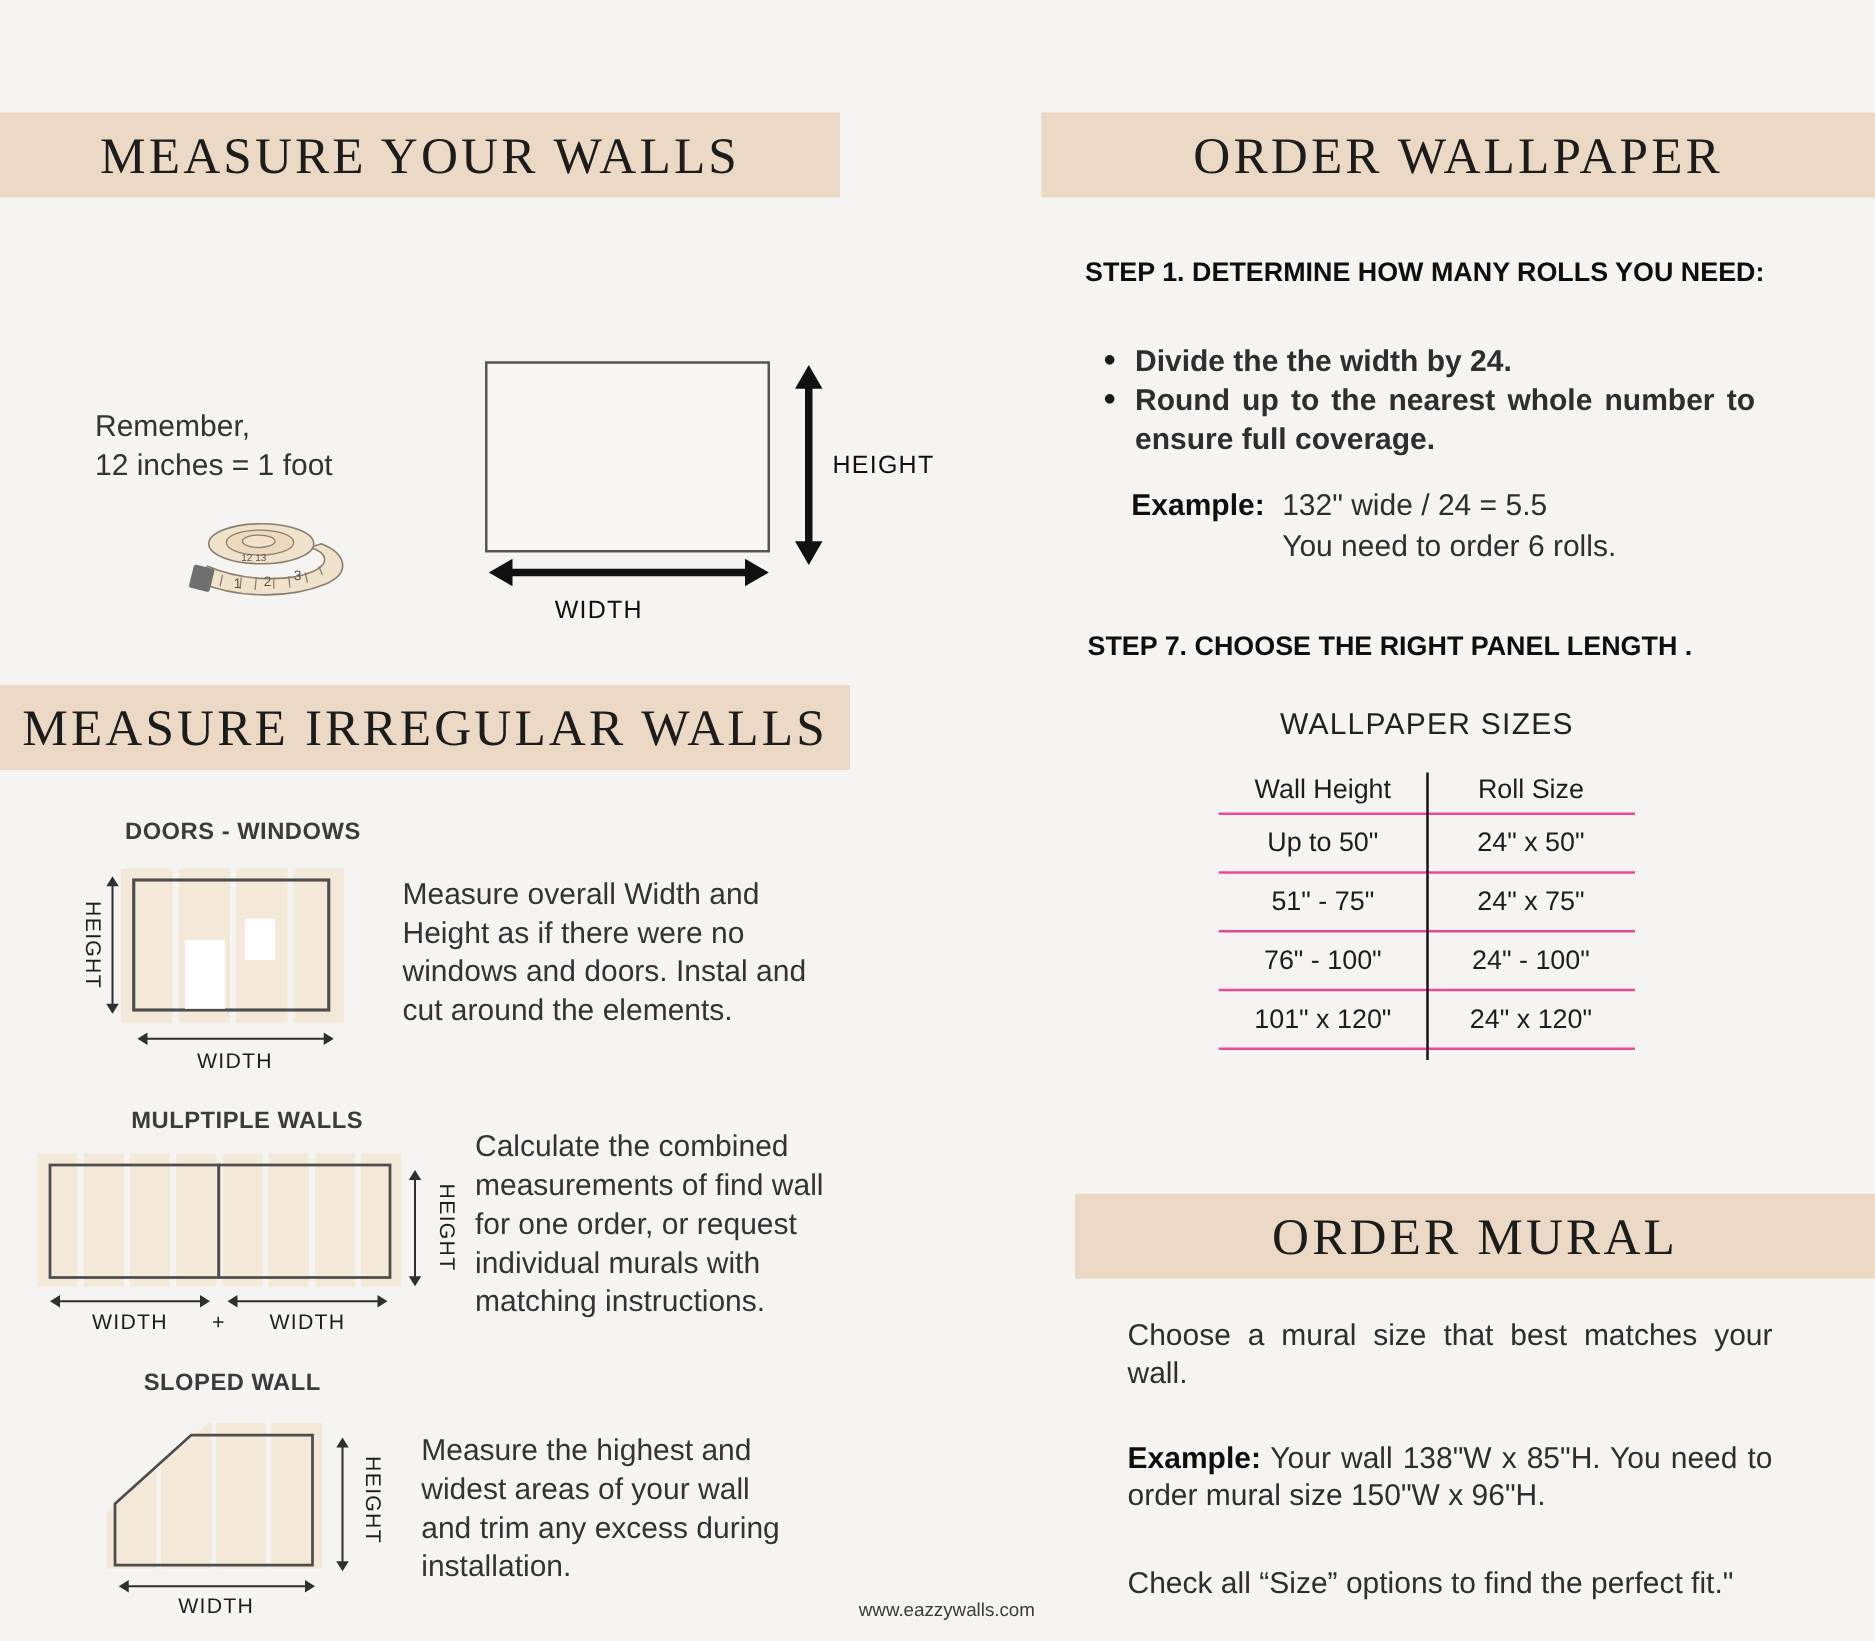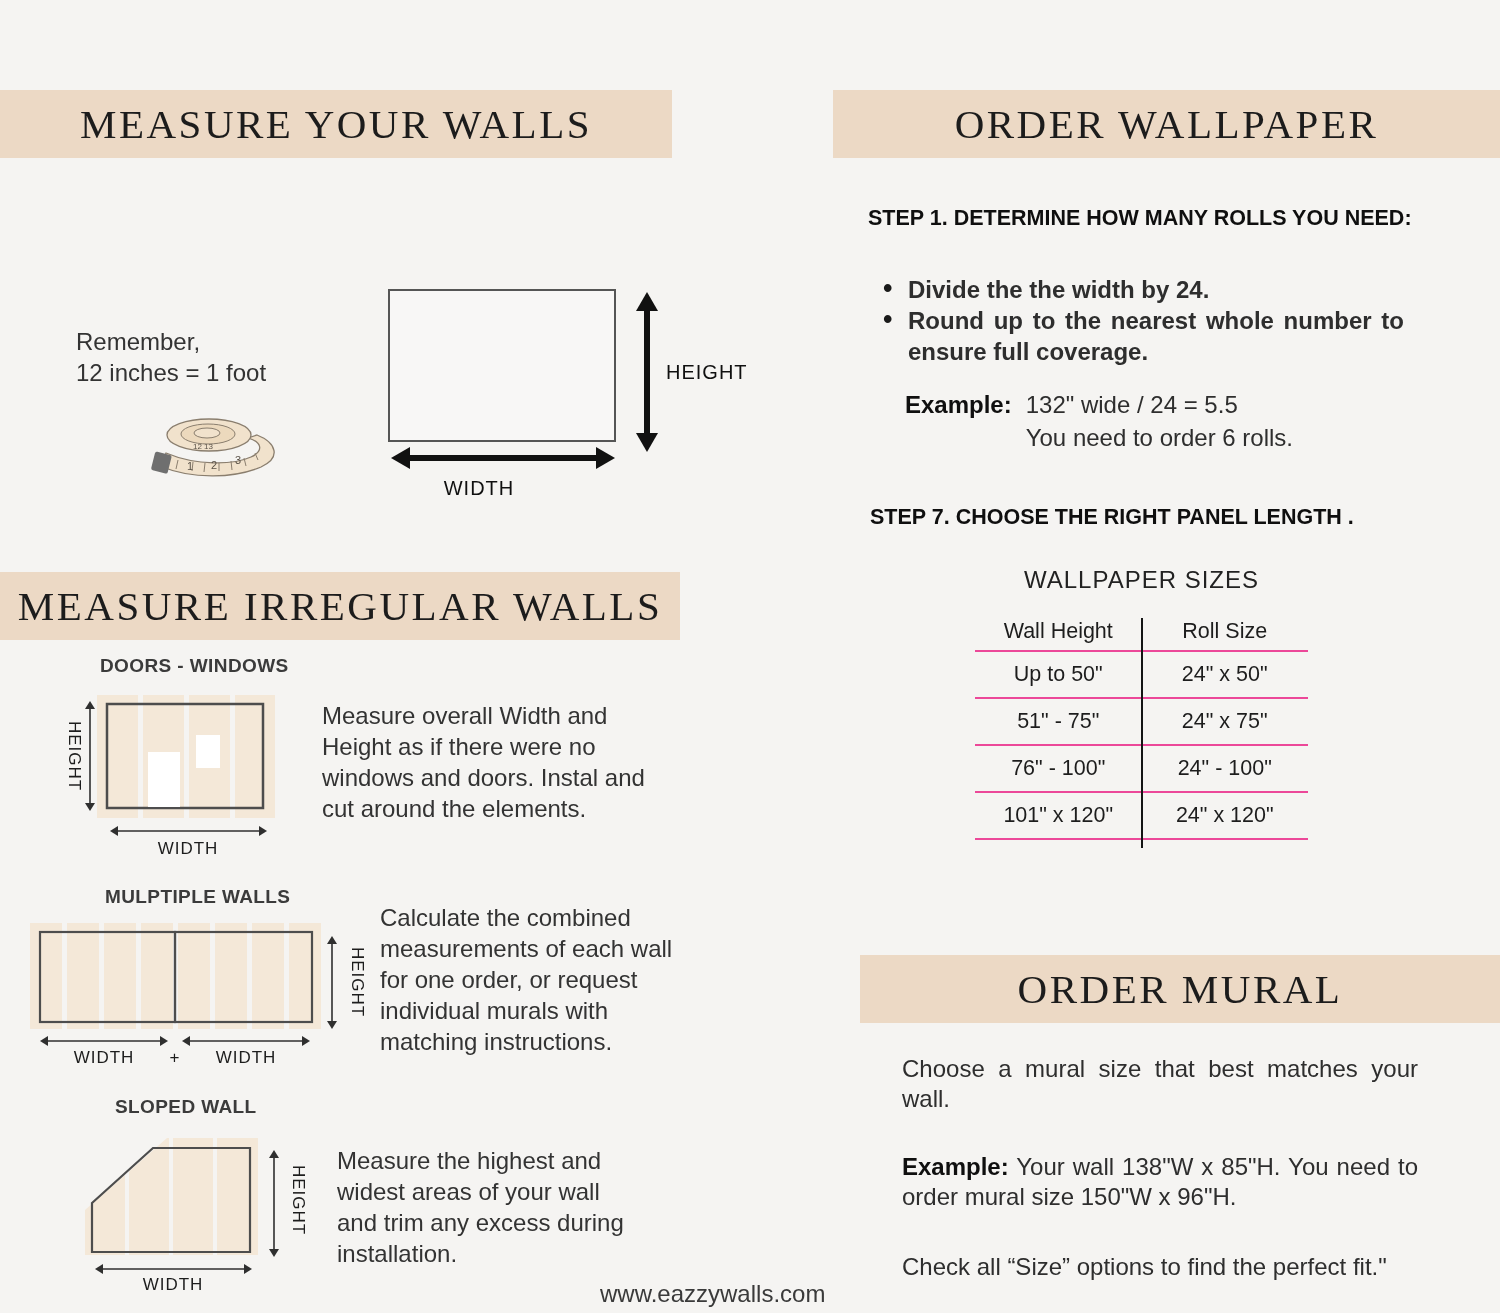--- a/index.html
+++ b/index.html
@@ -23,21 +23,21 @@
   .table-title{position:absolute;left:975px;top:566px;width:333px;text-align:center;font-size:24px;letter-spacing:1px;color:#222;}
   .size-table{position:absolute;left:975px;top:612px;width:333px;font-size:21.5px;color:#1d1d1d;}
   .t-row{display:flex;height:45px;border-bottom:2px solid #ec4899;align-items:center;}
   .t-row.t-head{height:38px;}
   .t-cell{flex:1;text-align:center;}
   .t-divider{position:absolute;left:166px;top:6px;width:2px;height:230px;background:#141414;}
   .mural-block{position:absolute;left:902px;top:1054px;width:516px;font-size:24px;line-height:30px;color:#2e2e2e;}
   .mural-block p{margin:0;}
   .mural-example{margin-top:38px !important;}
   .mural-note{margin-top:40px !important;white-space:nowrap;}
-  .footer{position:absolute;left:600px;top:1280px;width:315px;text-align:left;font-size:24px;color:#3a3a3a;}
+  .footer{position:absolute;left:600px;top:1280px;width:315px;text-align:center;font-size:15px;color:#3a3a3a;}
 </style>
 </head>
 <body>
 
 <div id="canvas">
 
   <div class="banner" style="left:0;top:90px;width:672px;">
     <span>MEASURE YOUR WALLS</span>
   </div>
 
@@ -75,21 +75,21 @@
     <polygon points="16,161 5,142 27,142" fill="#111"></polygon>
   </svg>
   <div class="dim-label" style="left:666px;top:361px;">HEIGHT</div>
   <svg class="abs" style="left:390px;top:442px;" width="226" height="32">
     <line x1="14" y1="16" x2="212" y2="16" stroke="#111" stroke-width="6"></line>
     <polygon points="1,16 20,5 20,27" fill="#111"></polygon>
     <polygon points="225,16 206,5 206,27" fill="#111"></polygon>
   </svg>
   <div class="dim-label" style="left:429px;top:477px;width:100px;text-align:center;">WIDTH</div>
 
-  <div class="banner" style="left:0;top:572px;width:680px;">
+  <div class="banner" style="left:0;top:548px;width:680px;">
     <span>MEASURE IRREGULAR WALLS</span>
   </div>
 
   <div class="diagram-title" style="left:100px;top:655px;">DOORS - WINDOWS</div>
   <svg class="abs" style="left:55px;top:688px;" width="232" height="172">
     <g style="fill:var(--panel,#f4e8d8);">
       <rect x="42" y="7" width="41" height="123"></rect>
         <rect x="88" y="7" width="41" height="123"></rect>
       <rect x="134" y="7" width="41" height="123"></rect>
         <rect x="180" y="7" width="40" height="123"></rect>
@@ -133,21 +133,21 @@
     <line x1="21" y1="123" x2="137" y2="123" stroke="#2f2f2f" stroke-width="1.6"></line>
     <polygon points="15,123 23,118 23,128" fill="#2f2f2f"></polygon>
     <polygon points="143,123 135,118 135,128" fill="#2f2f2f"></polygon>
     <line x1="163" y1="123" x2="279" y2="123" stroke="#2f2f2f" stroke-width="1.6"></line>
     <polygon points="157,123 165,118 165,128" fill="#2f2f2f"></polygon>
     <polygon points="285,123 277,118 277,128" fill="#2f2f2f"></polygon>
     <text class="svg-dim" x="79" y="145" text-anchor="middle">WIDTH</text>
     <text class="svg-dim" x="150" y="145" text-anchor="middle">+</text>
     <text class="svg-dim" x="221" y="145" text-anchor="middle">WIDTH</text>
   </svg>
-  <div class="body-text" style="left:380px;top:902px;width:295px;">Calculate the combined measurements of each wall for one order, or request individual murals with matching instructions.</div>
+  <div class="body-text" style="left:380px;top:902px;width:295px;">Calculate the combined measurements of find wall for one order, or request individual murals with matching instructions.</div>
 
   <div class="diagram-title" style="left:115px;top:1096px;">SLOPED WALL</div>
   <svg class="abs" style="left:78px;top:1128px;" width="232" height="165">
     <defs>
       <clipPath id="slopeClip">
           <path d="M7,82 L89,10 L180,10 L180,127 L7,127 Z"></path>
         </clipPath>
     </defs>
     <g clip-path="url(#slopeClip)" style="fill:var(--panel,#f4e8d8);">
       <rect x="7" y="8" width="40" height="121"></rect>

